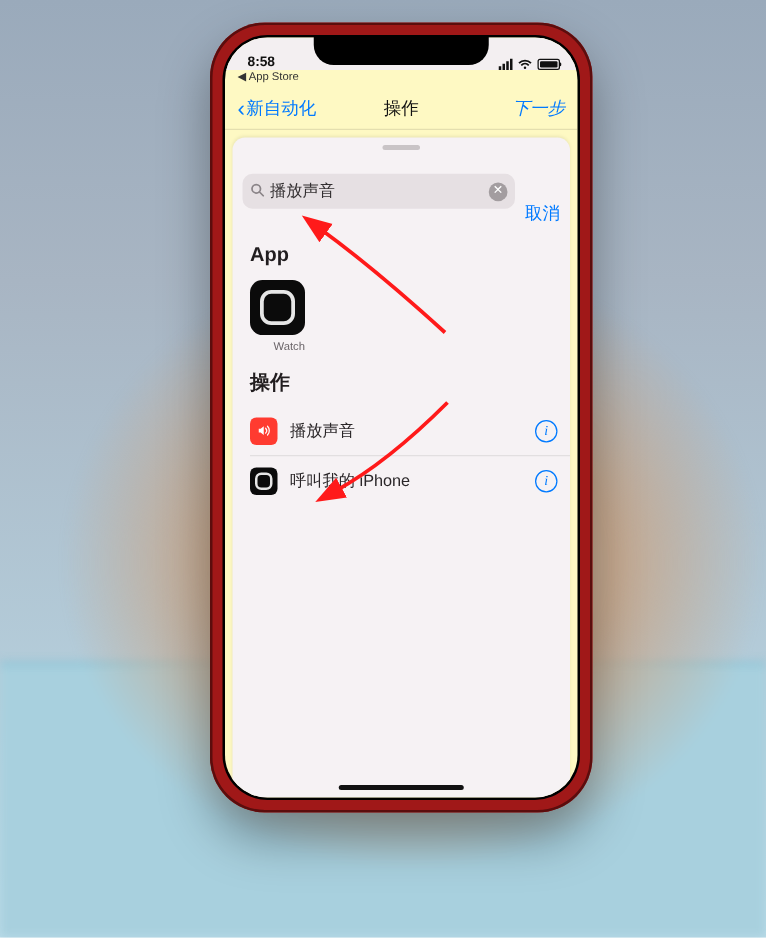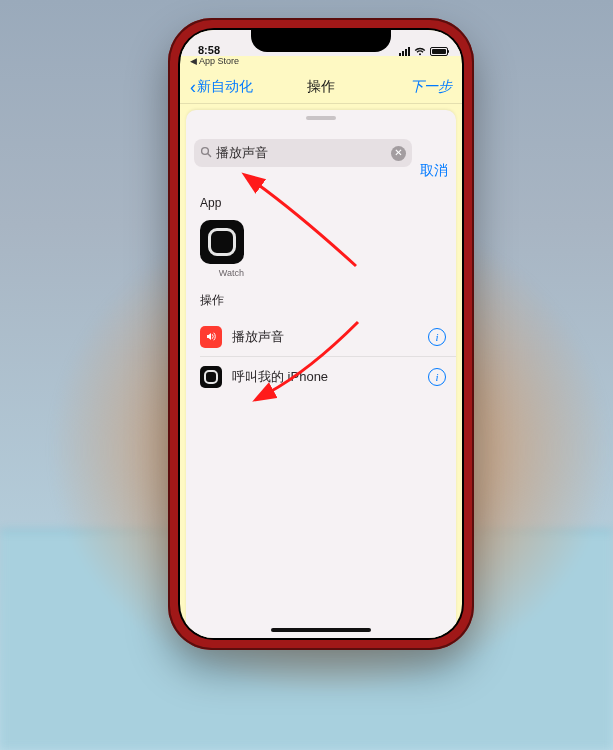--- a/index.html
+++ b/index.html
@@ -43,21 +43,21 @@
   .sheet { margin: 6px 6px 0; background: #f6f2f4; border-radius: 10px 10px 0 0; flex: 1; display: flex; flex-direction: column; box-shadow: 0 -1px 3px rgba(0,0,0,.08);}
   .grabber { width: 30px; height: 4px; background: #c9c4c6; border-radius: 2px; margin: 6px auto 4px; }
 
   .search-row { display: flex; align-items: center; padding: 2px 8px 8px; gap: 8px; }
   .search { flex: 1; background: #e6e0e3; border-radius: 8px; height: 28px; display: flex; align-items: center; padding: 0 6px; gap: 4px; }
   .search .mag { color: #8a8488; font-size: 13px; }
   .search .txt { flex:1; font-size: 13px; color: #332f31; }
   .search .clear { width: 15px; height: 15px; background: #a39da0; border-radius: 50%; color: #fff; font-size: 10px; display: flex; align-items: center; justify-content: center; line-height:1;}
   .cancel { color: #007aff; font-size: 14px; margin-top: 36px; }
 
-  .sec-title { font-size: 12px; font-weight: 400; color: #211d1f; padding: 8px 14px 8px; }
+  .sec-title { font-size: 16px; font-weight: 700; color: #211d1f; padding: 8px 14px 8px; }
 
   .apps { padding: 2px 14px 6px; display: flex; gap: 16px; }
   .app { display: flex; flex-direction: column; align-items: flex-end; gap: 4px; }
   .app-icon { width: 44px; height: 44px; background: #0b0b0b; border-radius: 10px; display: flex; align-items: center; justify-content: center; }
   .app-icon .ring { width: 28px; height: 28px; border: 3px solid #e6e6e6; border-radius: 9px; }
   .app-label { font-size: 9px; color: #6a6468; }
 
   .list { padding: 0 0 0 14px; }
   .row { display: flex; align-items: center; height: 40px; border-bottom: .5px solid rgba(0,0,0,.08); padding-right: 10px; gap: 10px;}
   .row:last-child{border-bottom:none}

